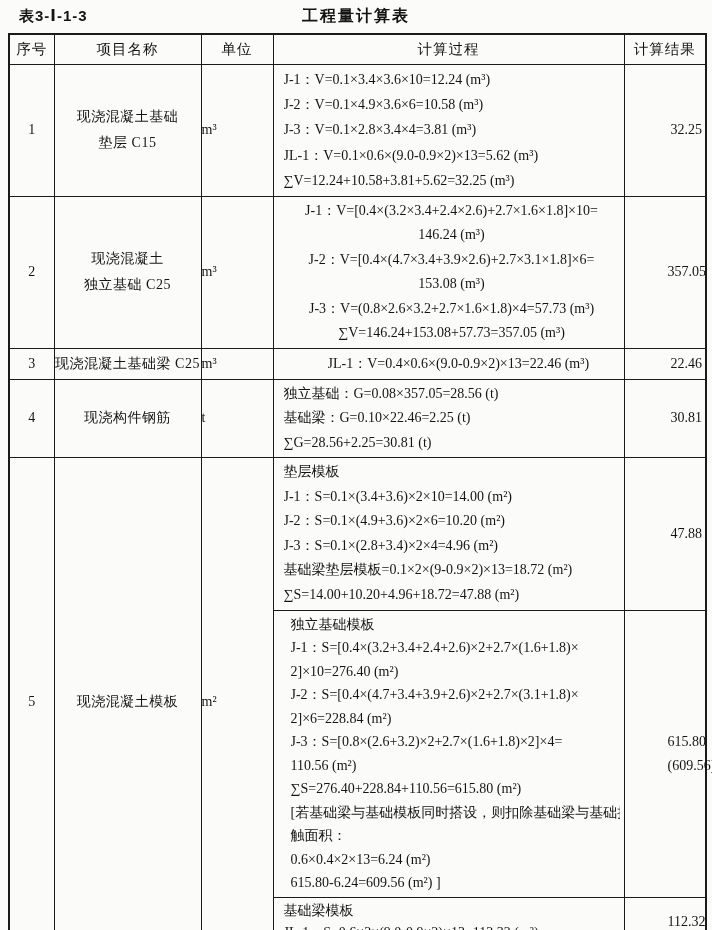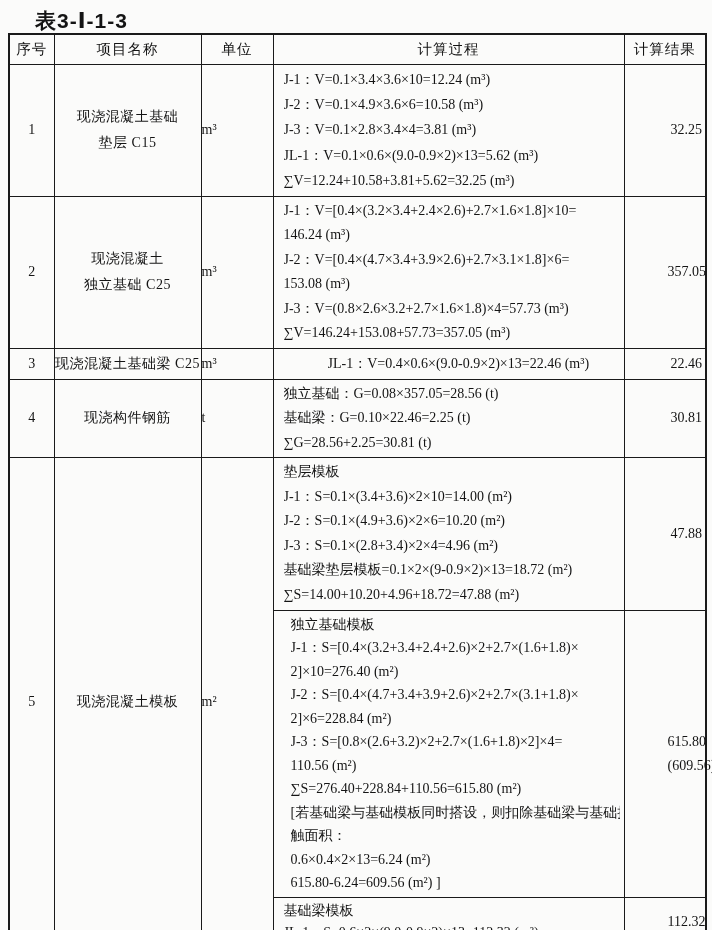--- a/index.html
+++ b/index.html
@@ -8,23 +8,23 @@
     background: #fbfbfa;
     font-family: "Liberation Serif", "DejaVu Serif", serif;
     color: #141414;
     overflow: hidden;
   }
   .page { position: relative; width: 712px; height: 930px; }
 
   
   .caption { position: relative; height: 33px; }
   .table-label {
-    position: absolute; left: 35px; top: 7px;
+    position: absolute; left: 19px; top: 7px;
     font-family: "Liberation Sans", "DejaVu Sans", sans-serif;
-    font-weight: bold; font-size: 21px; letter-spacing: 1px;
+    font-weight: bold; font-size: 15px; letter-spacing: 1px;
   }
   .table-title {
     position: absolute; left: 0; right: 0; top: 6px;
     text-align: center;
     font-family: "Liberation Sans", "DejaVu Sans", sans-serif;
     font-weight: bold; font-size: 16px; letter-spacing: 2px;
   }
 
   table.calc-table {
     margin-left: 8px;
@@ -47,35 +47,36 @@
   }
   td.c-no { text-align: center; }
   td.c-name { text-align: center; letter-spacing: 0.5px; }
   td.c-name .nl { line-height: 26px; }
   td.c-unit { }
   td.c-calc { padding: 2px 4px 2px 10px; vertical-align: middle; }
   td.c-res { text-align: center; padding-left: 43px; }
   .cl { white-space: nowrap; overflow: hidden; }
 
   tr.r1 .cl  { line-height: 25.4px; }
-  tr.r2 .cl  { line-height: 24.5px; }
+  tr.r2 .cl  { line-height: 24.5px; text-align: center; }
   tr.r3 .cl  { line-height: 26px; margin-left: 44px;   }
   tr.r4 .cl  { line-height: 24.5px; }
   tr.r5a .cl { line-height: 24.6px; }
   tr.r5b .cl { line-height: 23.5px; margin-left: 7px; }
   tr.r5c .cl { line-height: 22.5px; }
   td.c-res .rl { line-height: 24px; }
 </style>
 </head>
 <body>
 
 <div class="page">
 
   <div class="caption">
     <span class="table-label">表3-Ⅰ-1-3</span>
+    <span class="table-title">工程量计算表</span>
   </div>
 
   <table class="calc-table">
     <colgroup>
       <col style="width:45px">
         <col style="width:147px">
         <col style="width:72px">
         <col style="width:351px">
         <col style="width:82px">
     </colgroup>

